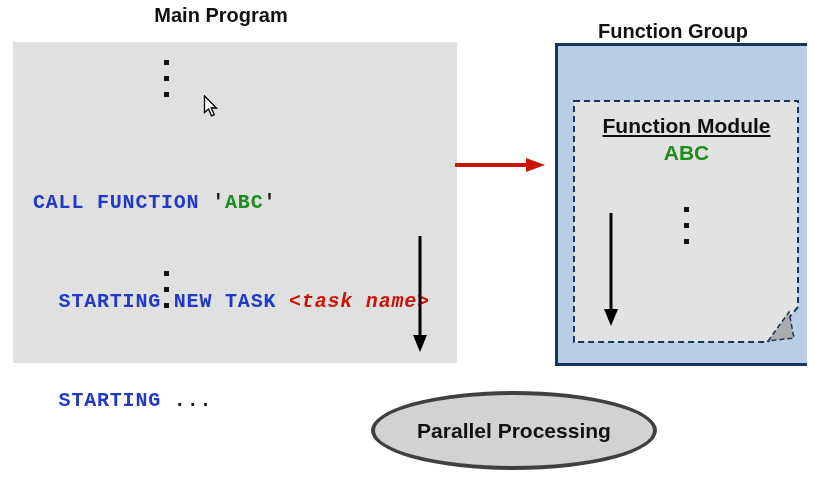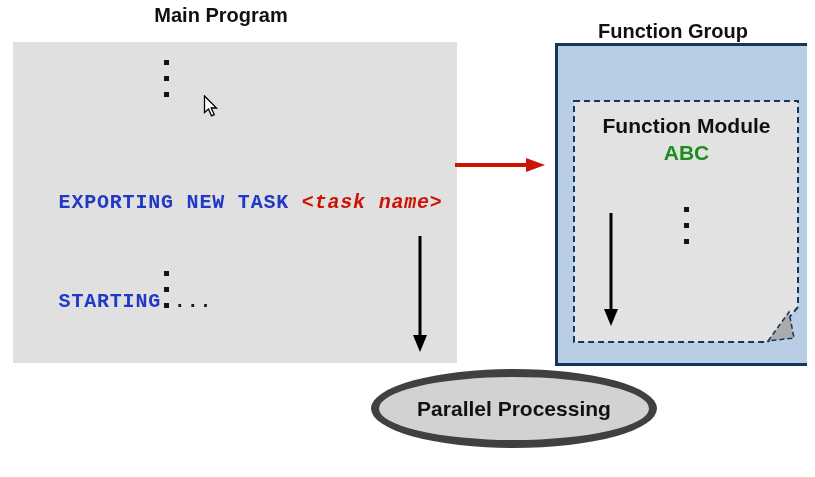--- a/index.html
+++ b/index.html
@@ -36,30 +36,30 @@
   .vdots { position:absolute; display:flex; flex-direction:column; gap:11px; }
   .vdots .dot { width:5px; height:5px; background:#141414; }
   #dots-a { left:164px; top:60px; }
   #dots-b { left:164px; top:271px; }
   #dots-c { left:684px; top:207px; }
 
   .abs { position:absolute; }
 
   .mod-title {
     position:absolute; left:573px; top:113px; width:227px; text-align:center;
-    font-size:21px; font-weight:bold; color:#111111; line-height:26px;
+    font-size:21px; font-weight:bold; color:#111111; line-height:26px;text-decoration:underline;
   }
   .mod-name {
     position:absolute; left:573px; top:140px; width:227px; text-align:center;
     font-size:21px; font-weight:bold; color:#1E8C1E; line-height:26px;
   }
 
   .ellipse {
-    position:absolute; left:371px; top:369px; width:286px; height:79px;
-    background:#D2D2D2; border:8px solid #404040; border-radius:50%;
+    position:absolute; left:371px; top:391px; width:286px; height:79px;
+    background:#D2D2D2; border:4px solid #404040; border-radius:50%;
     box-sizing:border-box; display:flex; align-items:center; justify-content:center;
   }
   .ellipse span { font-size:21px; font-weight:bold; color:#111111; }
 </style>
 </head>
 <body>
 
 <div class="stage">
 
   <div class="title" id="title-main">Main Program</div>
@@ -71,21 +71,22 @@
     <span class="dot"></span>
     <span class="dot"></span>
     <span class="dot"></span>
   </div>
 
   <svg class="abs" style="left:203px; top:95px;" width="17" height="23" viewBox="0 0 17 23">
     <path d="M1.5,1 L1.5,17.5 L5.5,14 L8.5,20.8 L11.2,19.6 L8.2,13 L13.5,13 Z" fill="#ffffff" stroke="#000000" stroke-width="1.3" stroke-linejoin="miter"></path>
   </svg>
 
   <div class="code">
-    <div><span class="kw">  EXPORTING NEW TASK </span><span class="task">&lt;task name&gt;</span></div>
+    <div><span class="kw">CALL FUNCTION </span><span class="plain">'</span><span class="lit">ABC</span><span class="plain">'</span></div>
+    <div><span class="kw">  STARTING NEW TASK </span><span class="task">&lt;task name&gt;</span></div>
     <div><span class="kw">  STARTING </span><span class="plain">...</span></div>
     
   </div>
 
   <div class="vdots" id="dots-b">
     <span class="dot"></span>
     <span class="dot"></span>
     <span class="dot"></span>
   </div>
 

